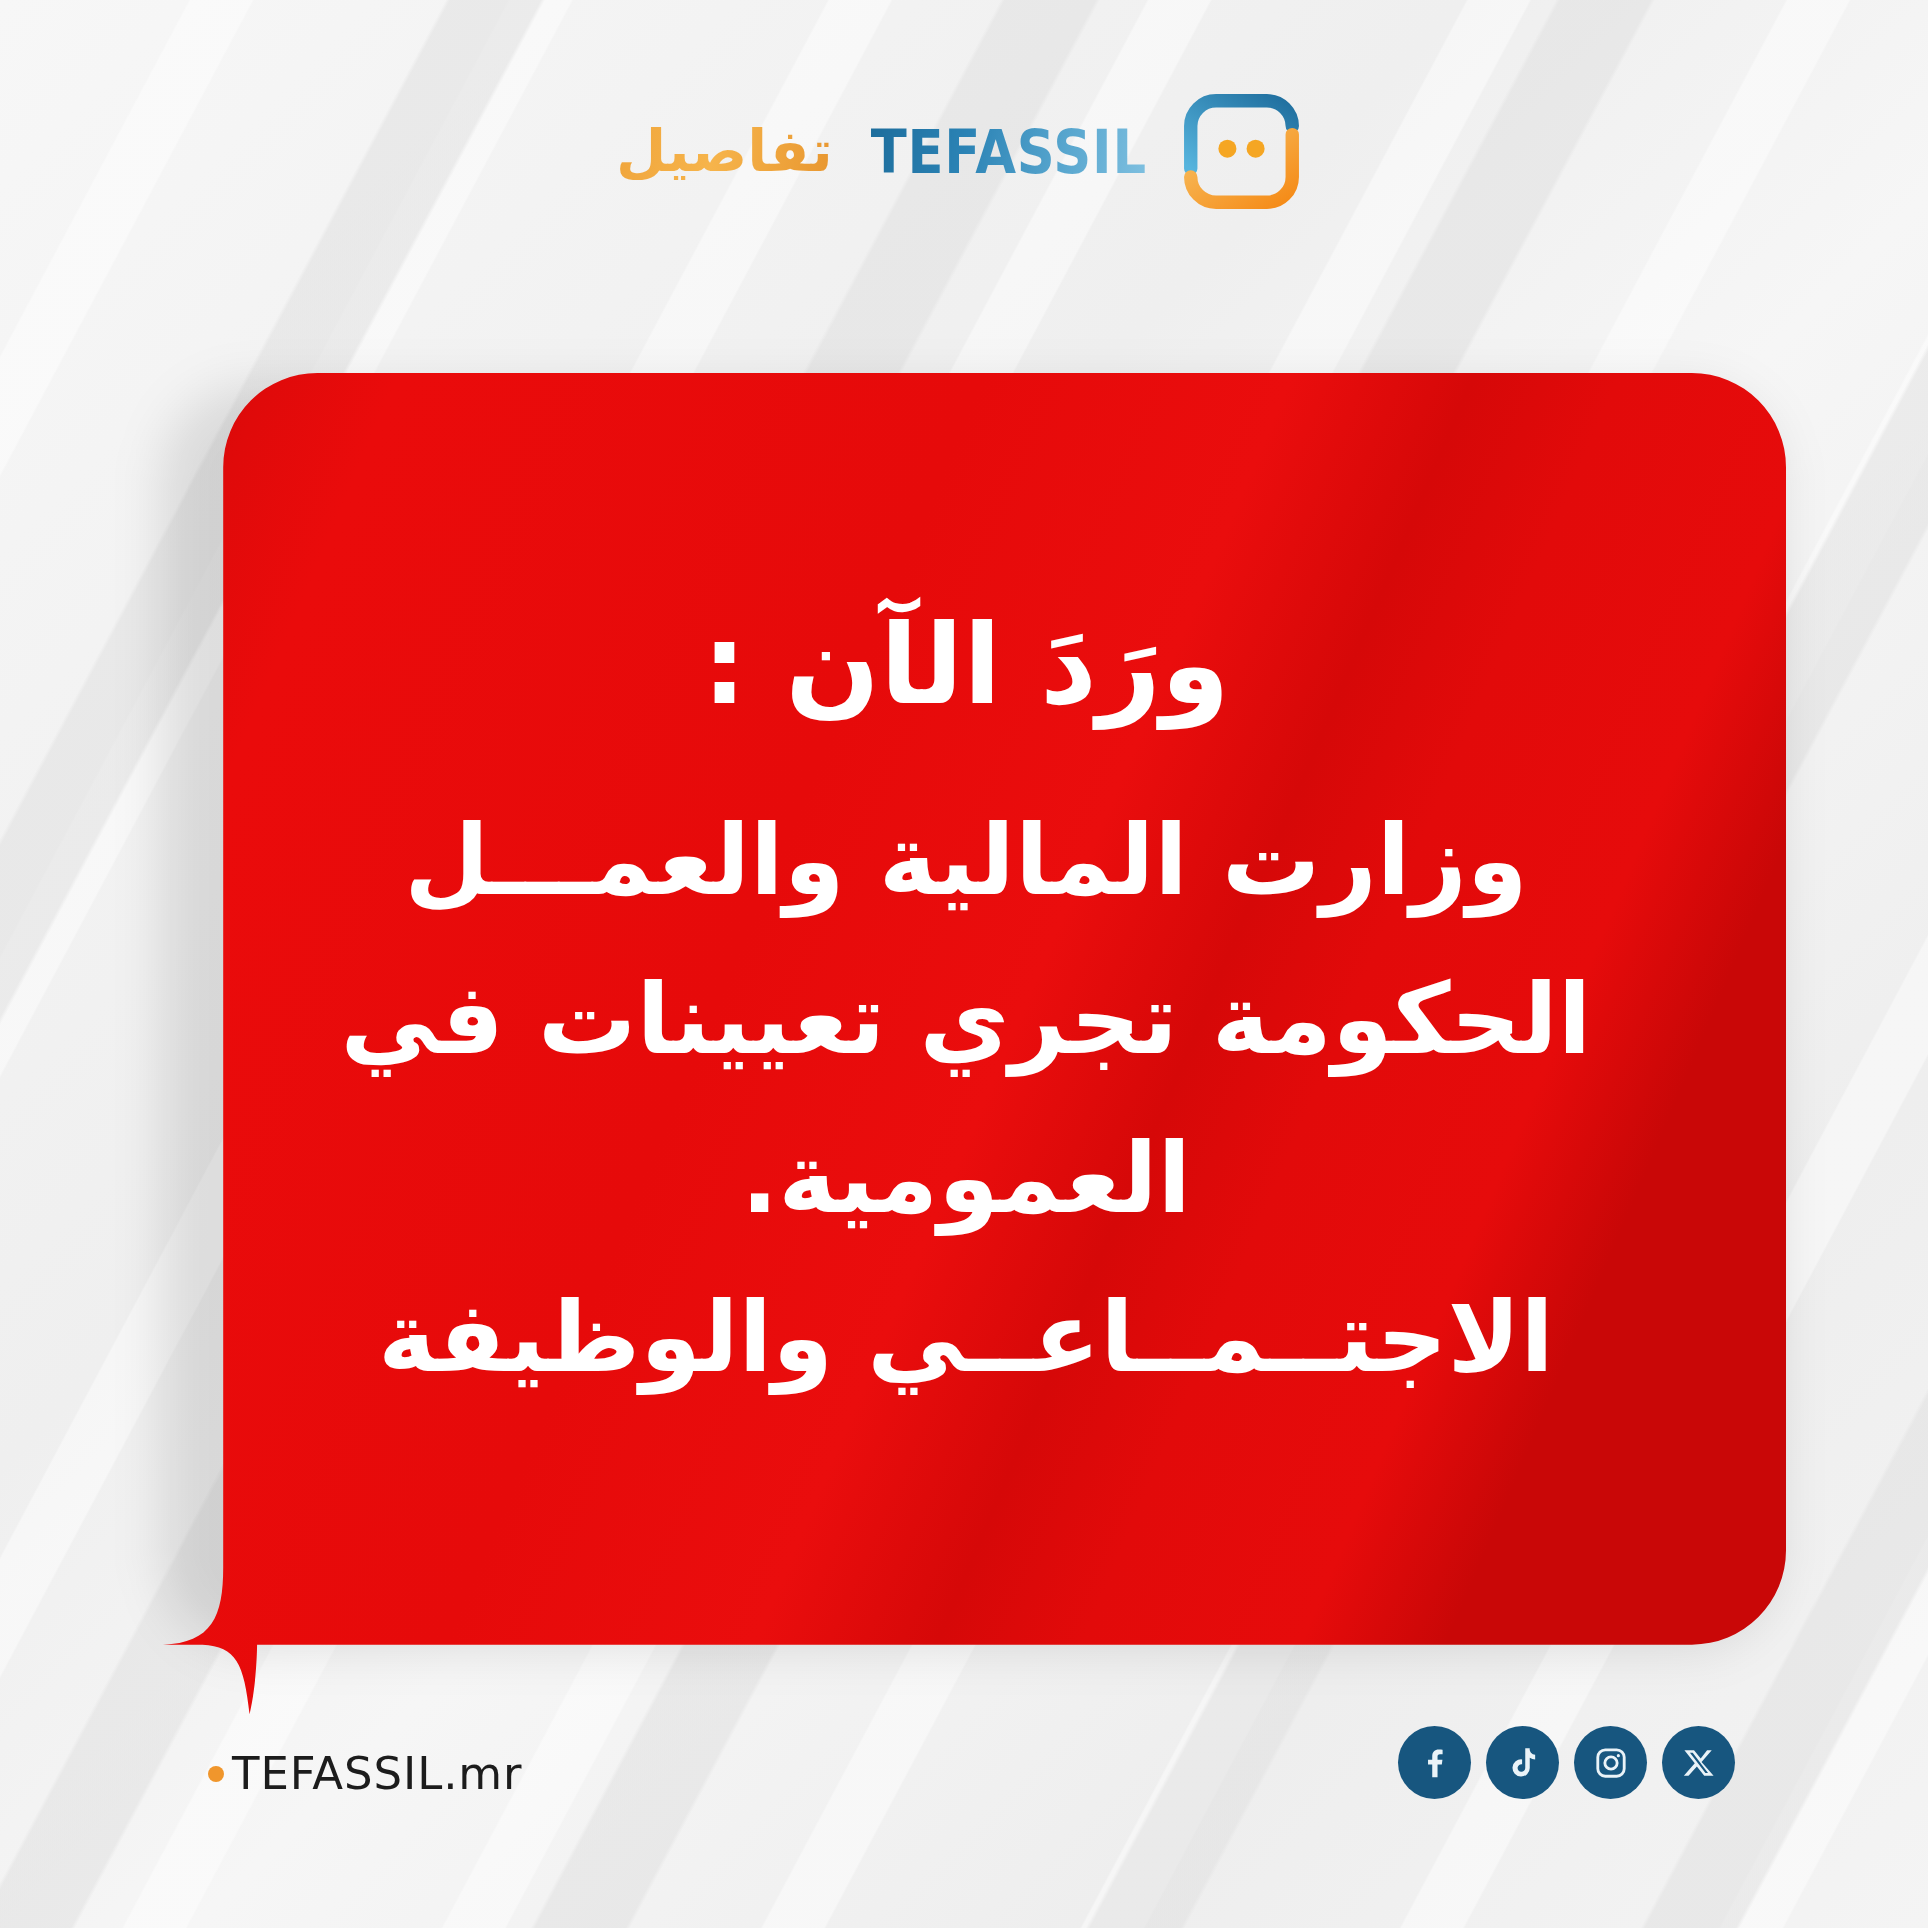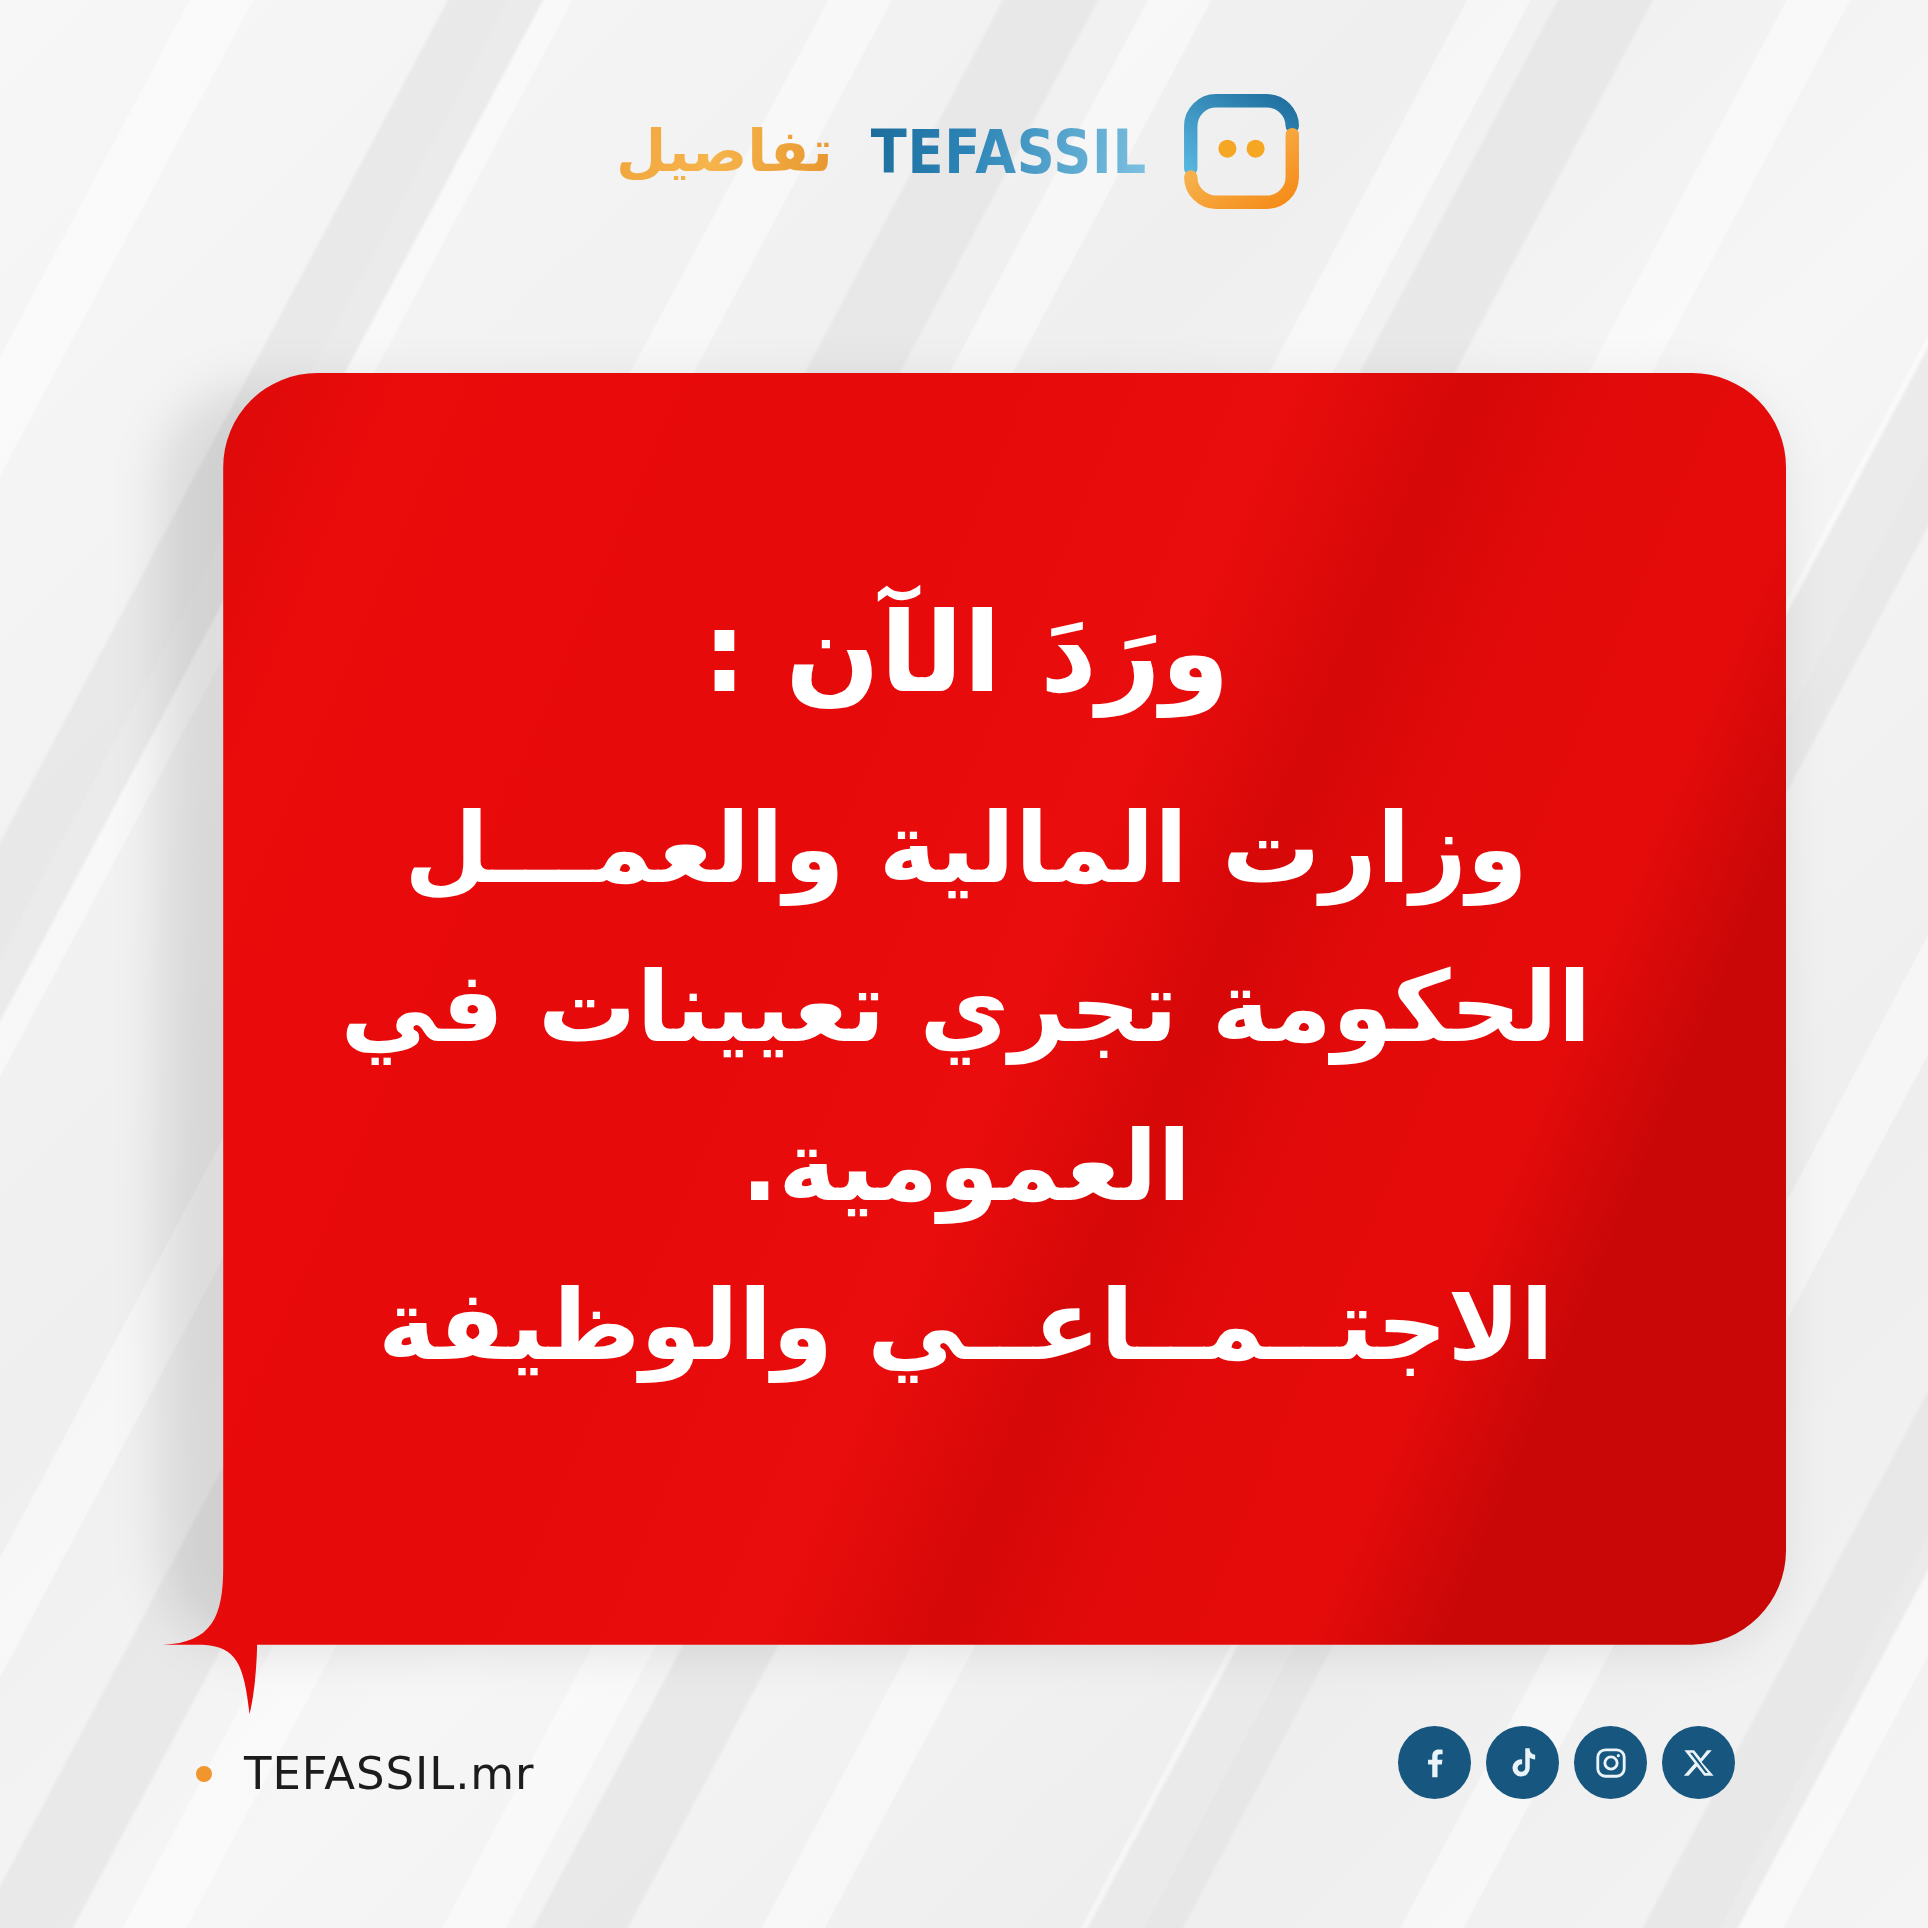--- a/index.html
+++ b/index.html
@@ -110,21 +110,21 @@
     left: 146px;
     top: 373px;
     width: 1640px;
     height: 1347px;
   }
   .card svg { display: block; width: 100%; height: 100%; }
 
   .card-text {
     position: absolute;
     left: 146px;
-    top: 361px;
+    top: 373px;
     width: 1640px;
     height: 1271px;
     display: flex;
     flex-direction: column;
     justify-content: center;
     align-items: center;
     direction: rtl;
     color: #ffffff;
     padding: 0 38px;
     box-sizing: border-box;
@@ -146,25 +146,25 @@
     font-size: 98px;
     font-weight: 700;
     line-height: 1.62;
     letter-spacing: -0.9px;
     white-space: nowrap;
   }
 
   
   .footer-url {
     position: absolute;
-    left: 196px;
+    left: 208px;
     top: 1747px;
     display: flex;
     align-items: center;
-    gap: 32px;
+    gap: 8px;
   }
   .url-dot {
     width: 16px;
     height: 16px;
     border-radius: 50%;
     background: #f0962c;
     flex: none;
   }
   .url-text {
     font-size: 45px;

